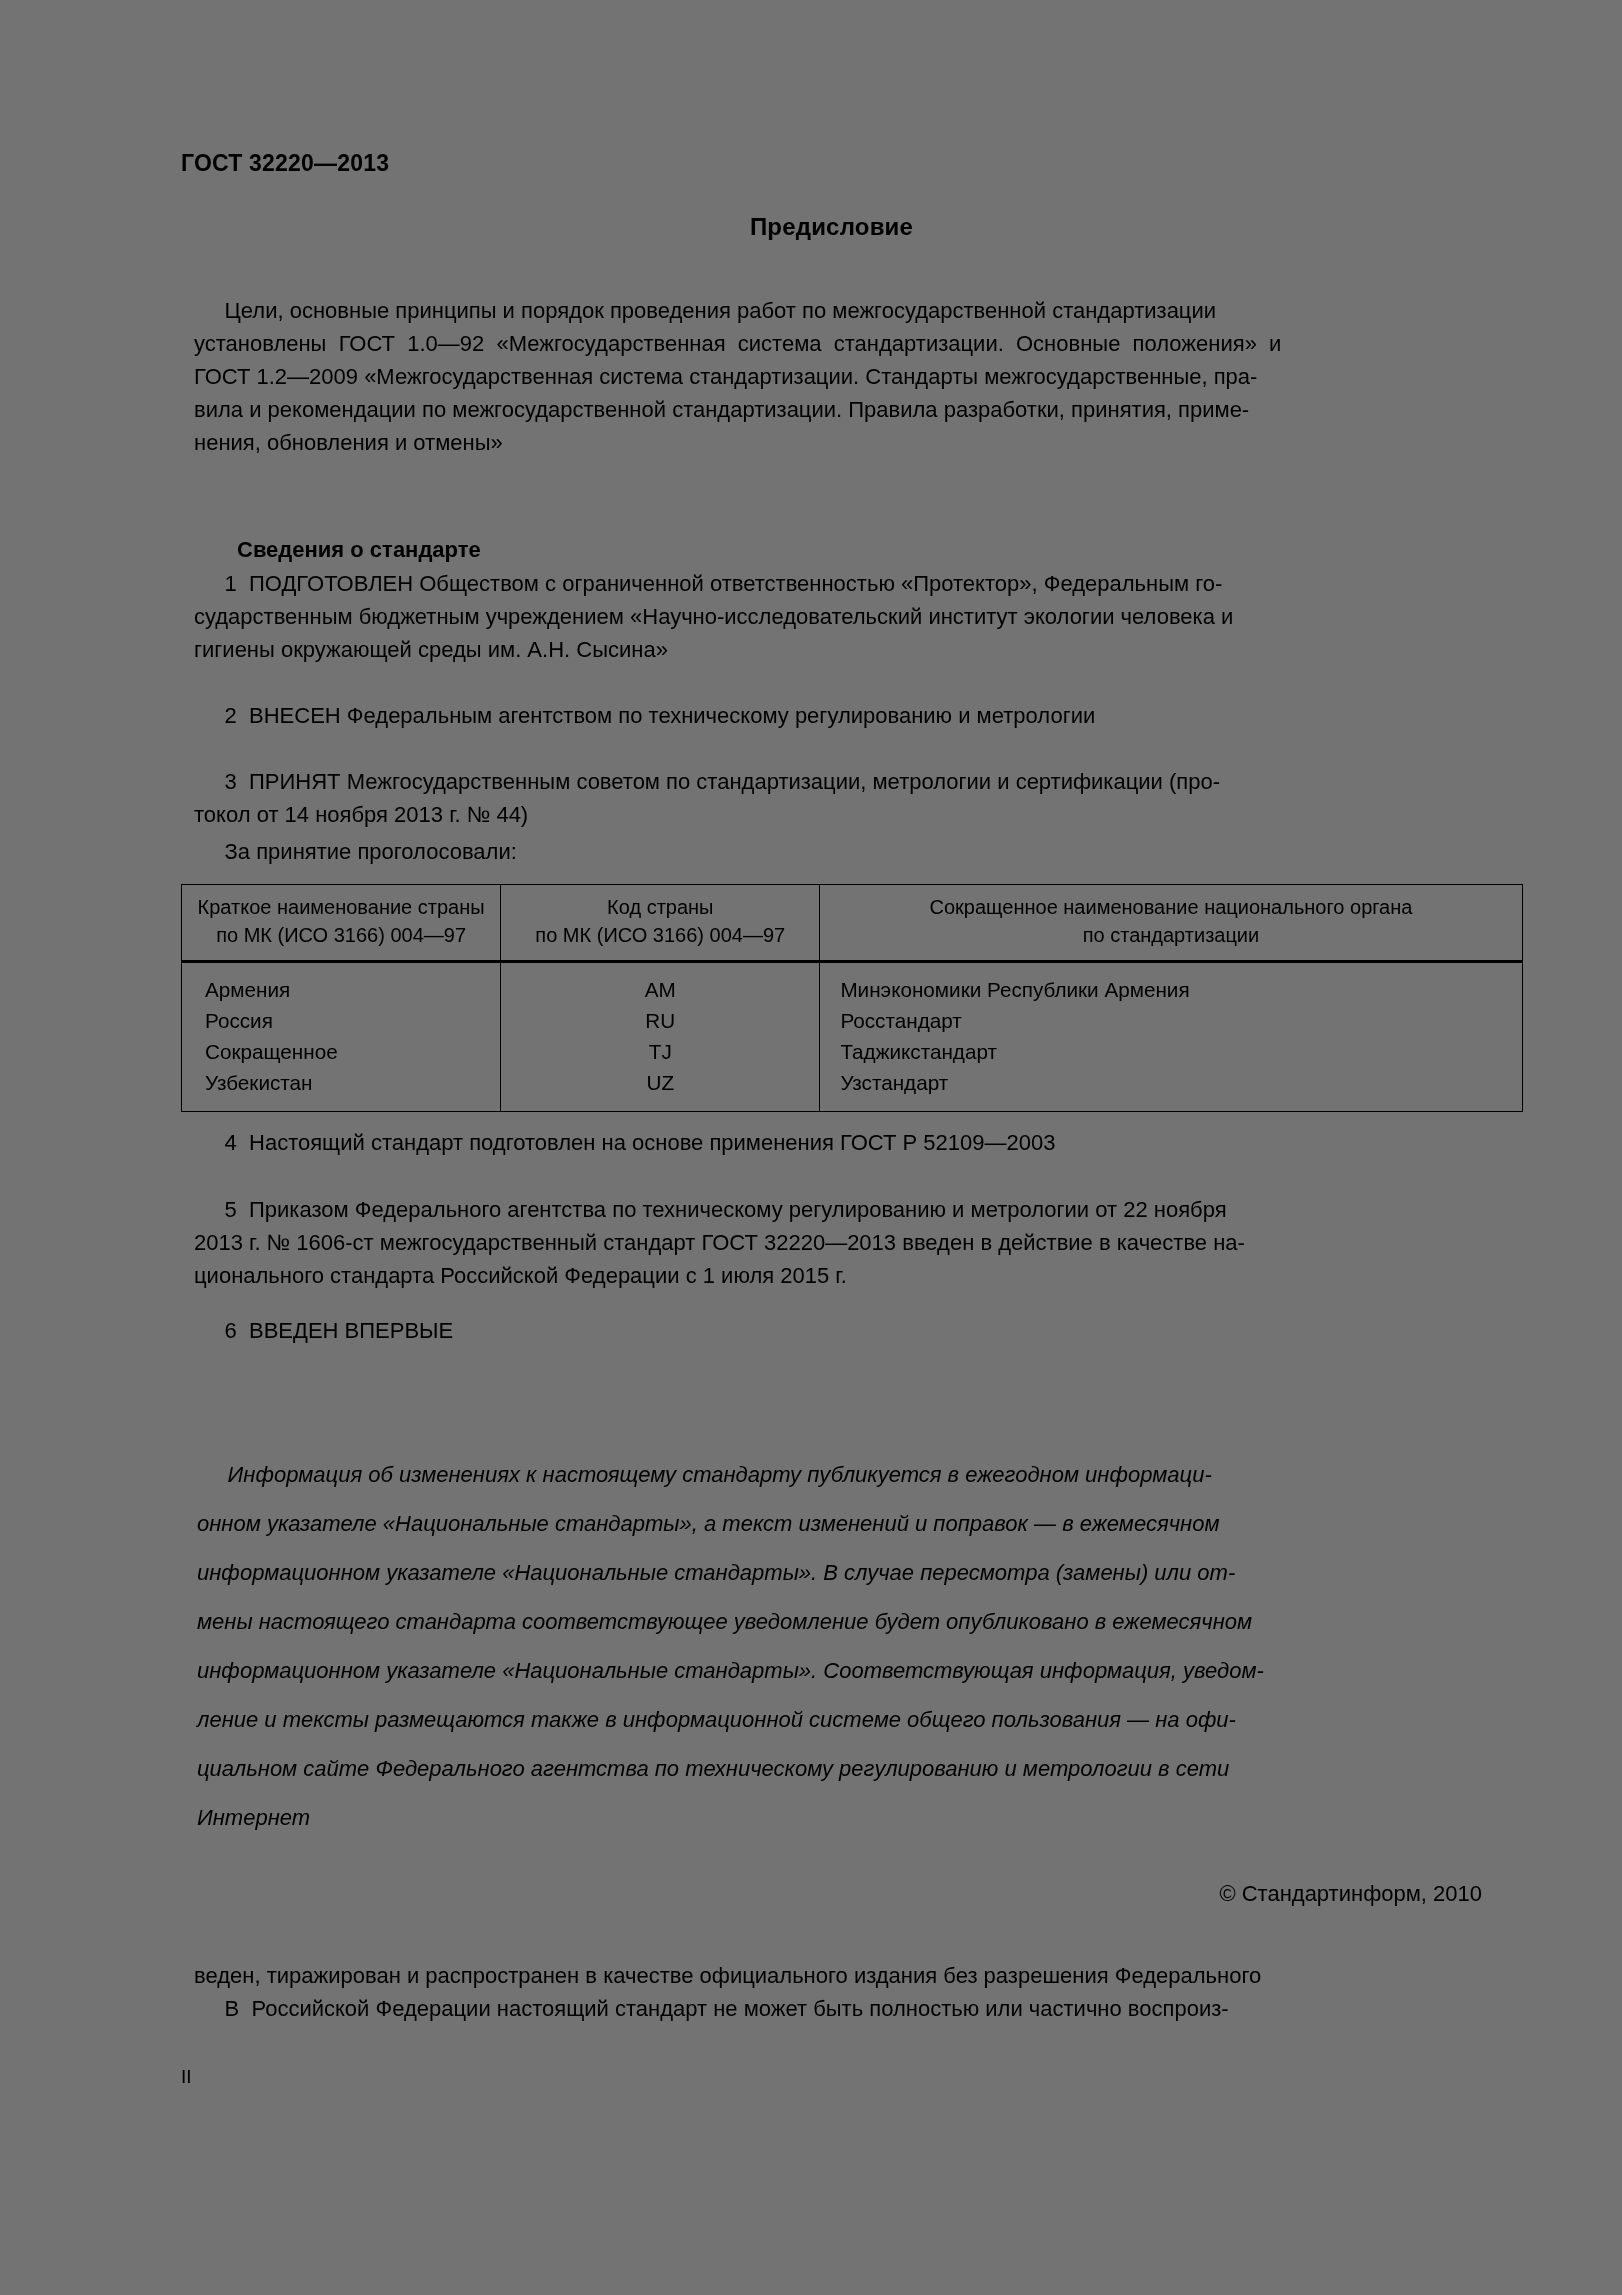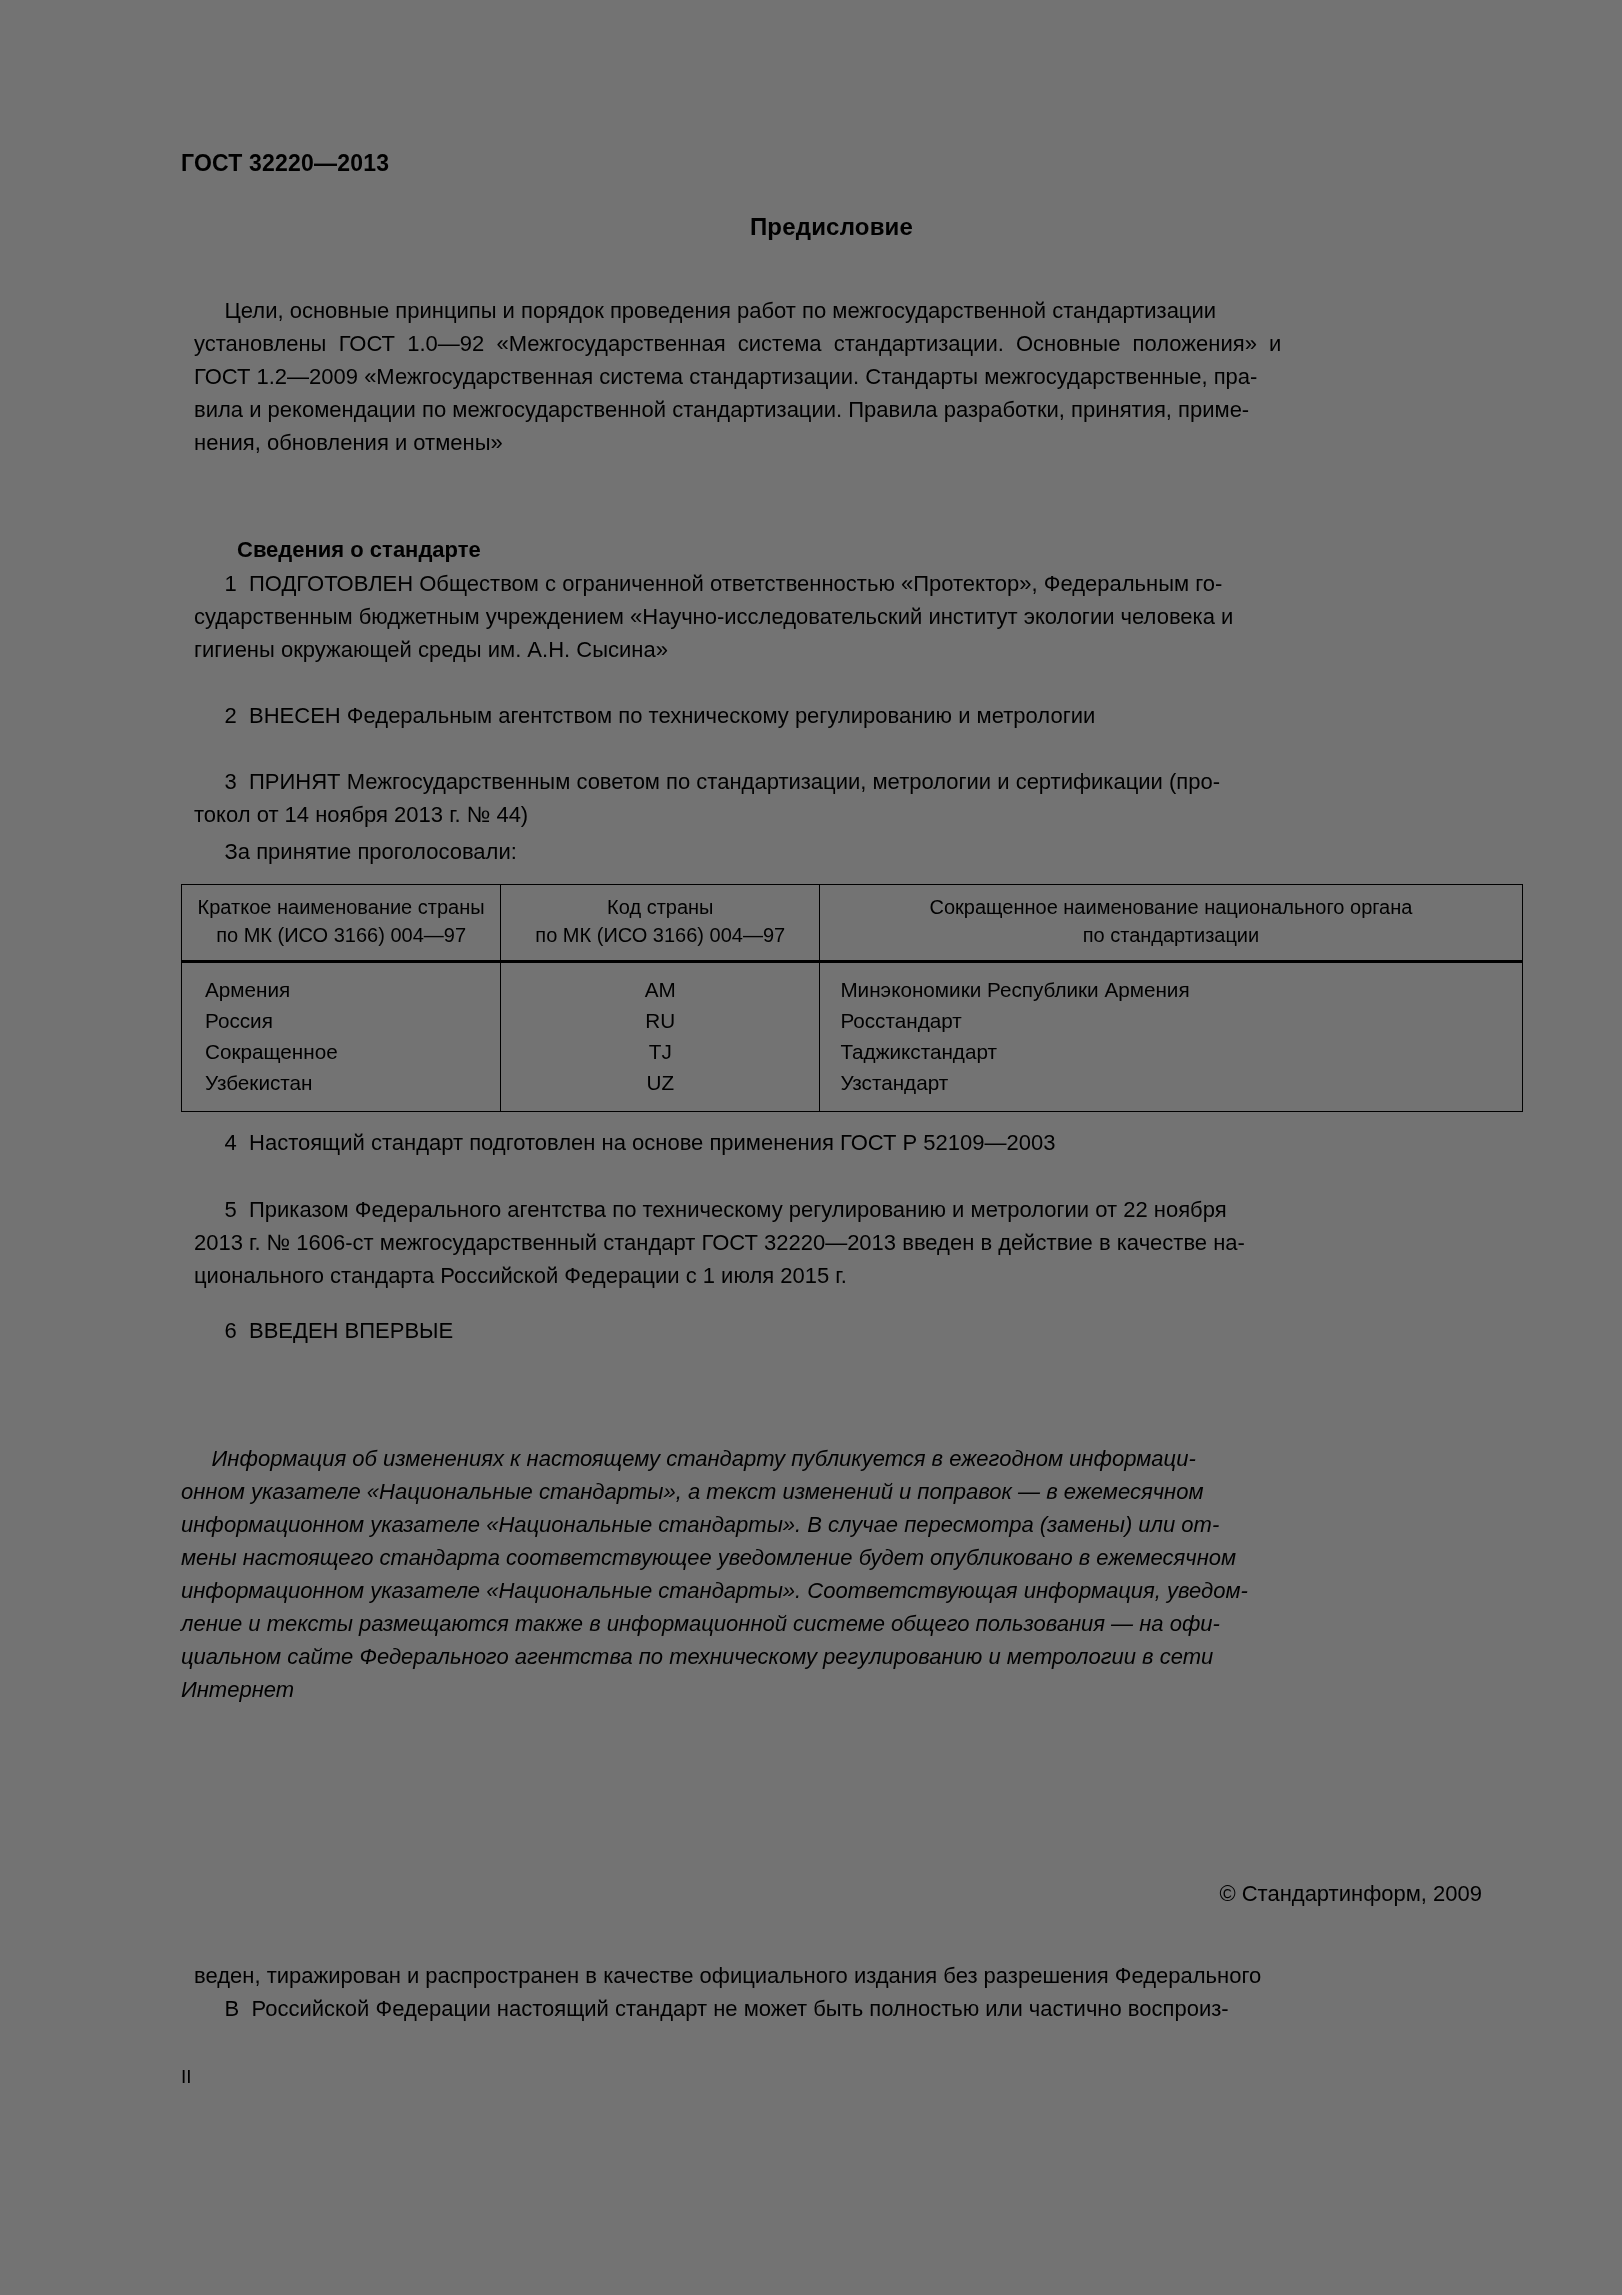--- a/index.html
+++ b/index.html
@@ -67,21 +67,21 @@
   }
   .italic-block {
     position: absolute;
     left: 181px;
     width: 1301px;
     font-size: 22px;
     font-style: italic;
     line-height: 33px;
   }
   .italic-block p {
-    margin: 0;
+    margin: 16px;
     white-space: pre;
     font-style: italic;
   }
 
   
   .vote-table-wrap {
     position: absolute;
     left: 181px;
     top: 884px;
     width: 1301px;
@@ -254,21 +254,21 @@
     <p>     Информация об изменениях к настоящему стандарту публикуется в ежегодном информаци-</p>
     <p>онном указателе «Национальные стандарты», а текст изменений и поправок — в ежемесячном</p>
     <p>информационном указателе «Национальные стандарты». В случае пересмотра (замены) или от-</p>
     <p>мены настоящего стандарта соответствующее уведомление будет опубликовано в ежемесячном</p>
     <p>информационном указателе «Национальные стандарты». Соответствующая информация, уведом-</p>
     <p>ление и тексты размещаются также в информационной системе общего пользования — на офи-</p>
     <p>циальном сайте Федерального агентства по техническому регулированию и метрологии в сети</p>
     <p>Интернет</p>
   </div>
 
-  <div class="copyright">© Стандартинформ, 2009</div>
+  <div class="copyright">© Стандартинформ, 2010</div>
 
   <div class="block" style="top:1959px;">
     <p>веден, тиражирован и распространен в качестве официального издания без разрешения Федерального</p>
     <p>     В  Российской Федерации настоящий стандарт не может быть полностью или частично воспроиз-</p>
   </div>
 
   <div class="folio">II</div>
 
 </div>
 

